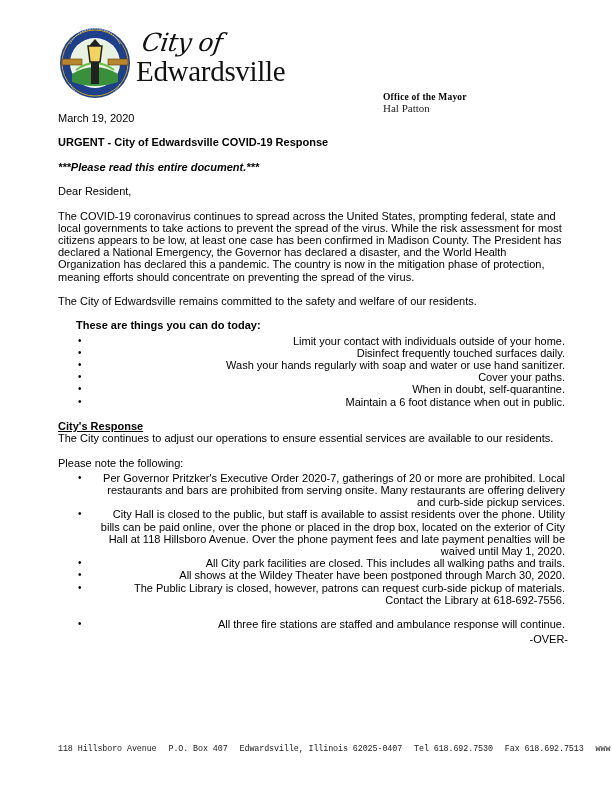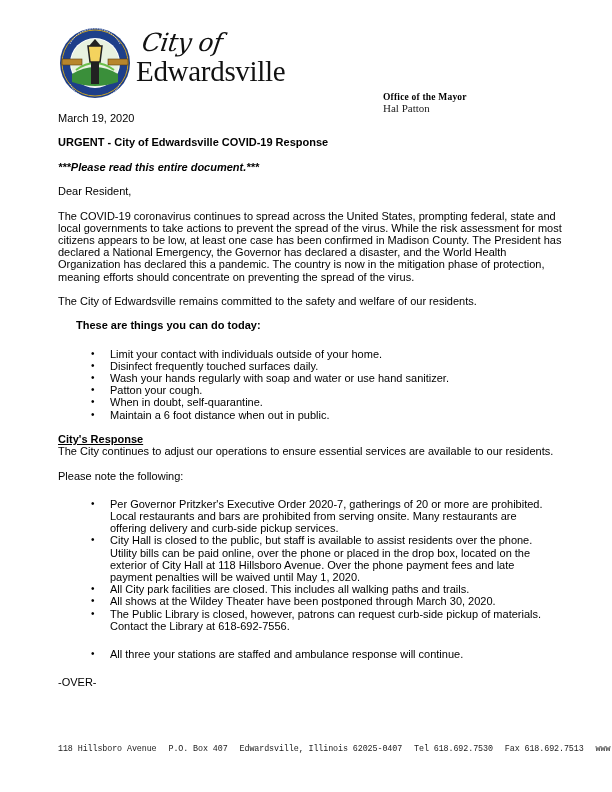--- a/index.html
+++ b/index.html
@@ -23,27 +23,27 @@
     .office { position: absolute; left: 383px; top: 80px; font-family: "Liberation Serif", serif; }
     .office .t1 { font-size: 9.5px; font-weight: bold; line-height: 11px; letter-spacing: 0.2px; margin-top: 12px; }
     .office .t2 { font-size: 11px; line-height: 10px; color: #222; }
 
     .body-text { position: absolute; left: 58px; top: 112px; width: 510px; font-size: 11px; line-height: 12.2px; }
     .body-text p { margin: 0; }
     .mb { margin-bottom: 12.2px !important; }
     .bold { font-weight: bold; }
     .ital { font-style: italic; }
     .underline { text-decoration: underline; }
-    ul.bullets { list-style: none; margin: 16px; padding: 0; }
+    ul.bullets { list-style: none; margin: 3px; padding: 0; text-align: right; }
     ul.bullets li { position: relative; padding-left: 36px; }
     ul.bullets li::before {
       content: "\2022"; position: absolute; left: 17px; top: 0; font-size: 10px;
     }
     .indent-title { padding-left: 18px; }
-    .over { text-align: left; margin-top: 10px; }
+    .over { text-align: right; margin-top: 10px; }
     .footer {
       position: absolute; left: 58px; top: 744px; width: 500px;
       font-family: Liberation Mono, monospace; font-size: 8.4px; color: #222; white-space: nowrap;
       letter-spacing: -0.1px;
     }
     .footer span { margin-right: 7px; }
   </style>
 </head>
 <body>
 
@@ -82,39 +82,39 @@
     <p class="mb bold ital">***Please read this entire document.***</p>
     <p class="mb">Dear Resident,</p>
     <p class="mb">The COVID-19 coronavirus continues to spread across the United States, prompting federal, state and local governments to take actions to prevent the spread of the virus.  While the risk assessment for most citizens appears to be low, at least one case has been confirmed in Madison County.  The President has declared a National Emergency, the Governor has declared a disaster, and the World Health Organization has declared this a pandemic.  The country is now in the mitigation phase of protection, meaning efforts should concentrate on preventing the spread of the virus.</p>
     <p class="mb">The City of Edwardsville remains committed to the safety and welfare of our residents.</p>
 
     <p class="bold indent-title">These are things you can do today:</p>
     <ul class="bullets mb">
       <li>Limit your contact with individuals outside of your home.</li>
       <li>Disinfect frequently touched surfaces daily.</li>
       <li>Wash your hands regularly with soap and water or use hand sanitizer.</li>
-      <li>Patton your cough.</li>
+      <li>Cover your paths.</li>
       <li>When in doubt, self-quarantine.</li>
       <li>Maintain a 6 foot distance when out in public.</li>
     </ul>
 
     <p class="bold underline">City's Response</p>
     <p class="mb">The City continues to adjust our operations to ensure essential services are available to our residents.</p>
 
     <p>Please note the following:</p>
     <ul class="bullets mb">
       <li>Per Governor Pritzker's Executive Order 2020-7, gatherings of 20 or more are prohibited.  Local restaurants and bars are prohibited from serving onsite.  Many restaurants are offering delivery and curb-side pickup services.</li>
       <li>City Hall is closed to the public, but staff is available to assist residents over the phone.  Utility bills can be paid online, over the phone or placed in the drop box, located on the exterior of City Hall at 118 Hillsboro Avenue.  Over the phone payment fees and late payment penalties will be waived until May 1, 2020.</li>
       <li>All City park facilities are closed.  This includes all walking paths and trails.</li>
       <li>All shows at the Wildey Theater have been postponed through March 30, 2020.</li>
       <li>The Public Library is closed, however, patrons can request curb-side pickup of materials.  Contact the Library at 618-692-7556.</li>
     </ul>
 
     <ul class="bullets">
-      <li>All three your stations are staffed and ambulance response will continue.</li>
+      <li>All three fire stations are staffed and ambulance response will continue.</li>
     </ul>
 
     <p class="over">-OVER-</p>
   </div>
 
   <div class="footer">
     <span>118 Hillsboro Avenue</span>
     <span>P.O. Box 407</span>
     <span>Edwardsville, Illinois  62025-0407</span>
     <span>Tel 618.692.7530</span>

